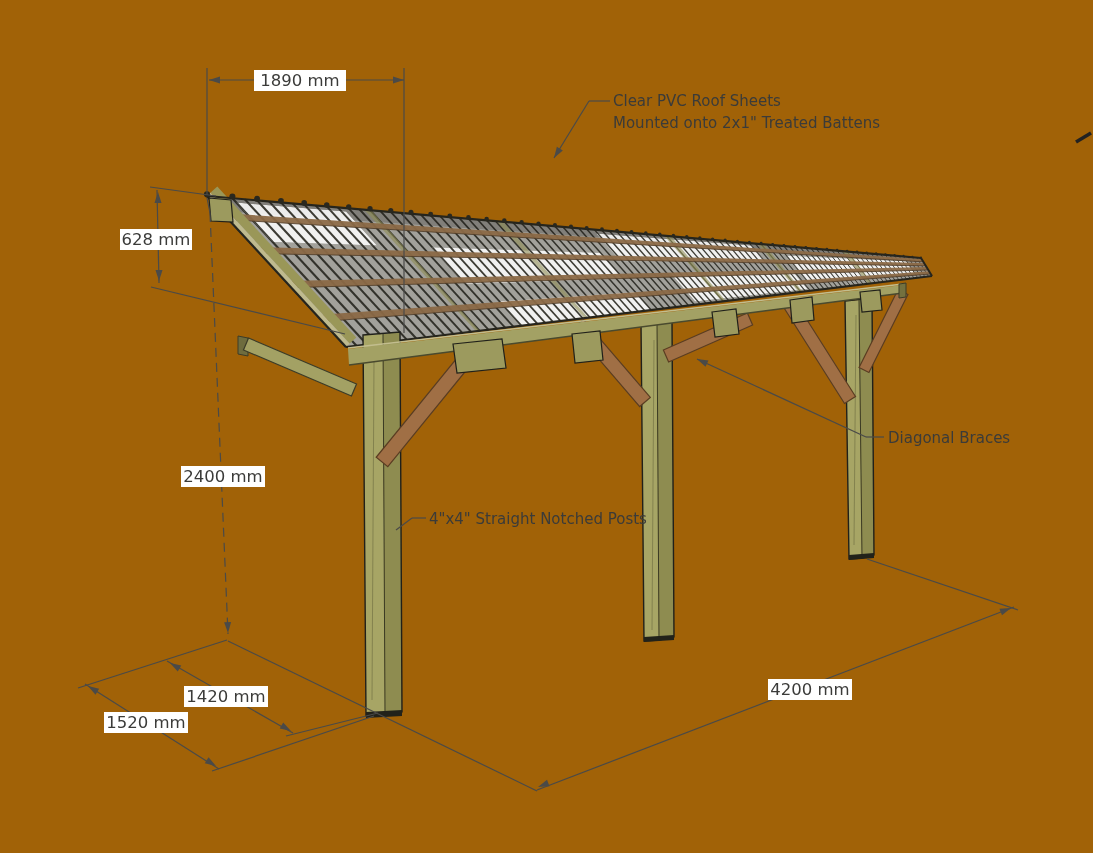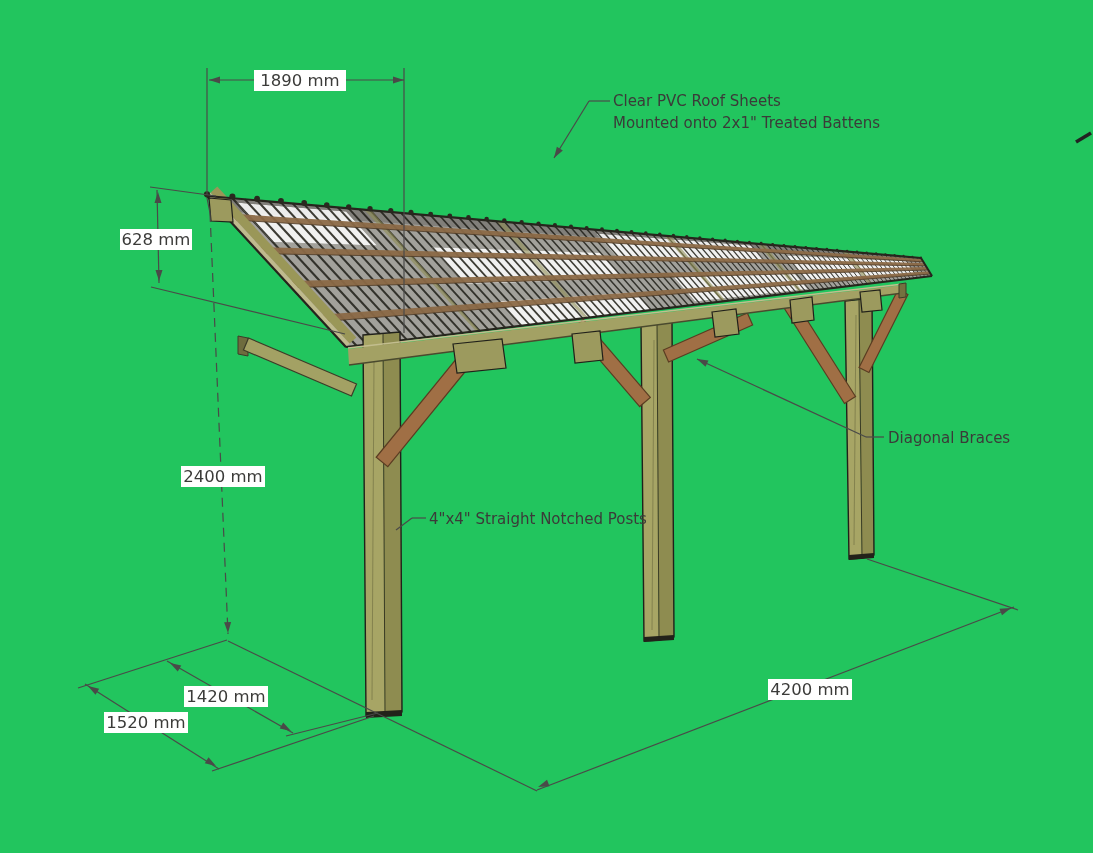--- a/index.html
+++ b/index.html
@@ -1,16 +1,16 @@
 <!DOCTYPE html>
 <html><head>
 <meta charset="utf-8">
 <style>
   html,body{margin:0;padding:0;background:#ffffff;}
-  #stage{position:relative;width:1093px;height:853px;background:#22c55e;overflow:hidden;}
+  #stage{position:relative;width:1093px;height:853px;background:#a16207;overflow:hidden;}
   svg{position:absolute;left:0;top:0;}
   .dimtext{font-family:"DejaVu Sans","Liberation Sans",sans-serif;font-size:16.5px;fill:#3b3b39;}
   .notetext{font-family:"DejaVu Sans","Liberation Sans",sans-serif;font-size:15px;fill:#3b3b39;}
 </style>
 </head>
 <body>
 
 <div id="stage">
 <svg width="1093" height="853" viewBox="0 0 1093 853">
   <g id="g-roof">

